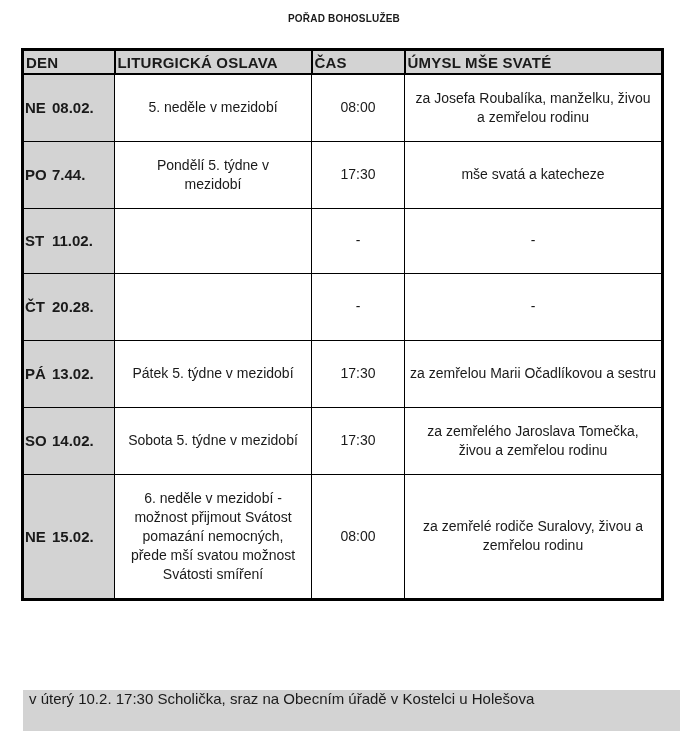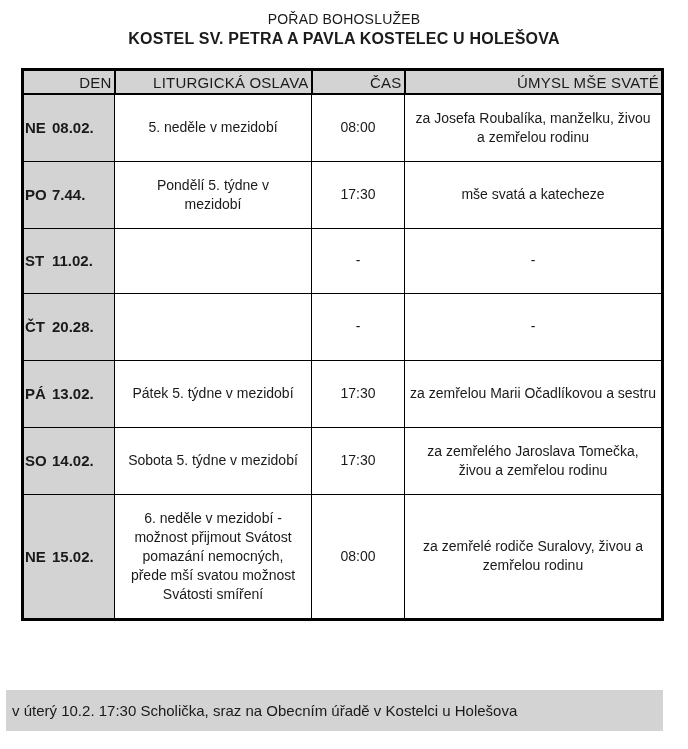--- a/index.html
+++ b/index.html
@@ -16,22 +16,22 @@
     position: relative;
     width: 688px;
     height: 749px;
     overflow: hidden;
   }
   .doc-header {
     text-align: center;
     padding-top: 9px;
   }
   .doc-title {
-    font-size: 14px;
-    font-weight: normal;
+    font-size: 10px;
+    font-weight: bold;
     line-height: 20px;
     letter-spacing: 0.2px;
   }
   .doc-subtitle {
     font-size: 16px;
     font-weight: bold;
     line-height: 20px;
     letter-spacing: 0.2px;
   }
   .doc-daterange {
@@ -44,24 +44,24 @@
     border-collapse: collapse;
     table-layout: fixed;
     width: 640px;
     margin: 19px 0 0 21px;
     border: 3px solid #000000;
   }
   table.schedule th {
     background: #d3d3d3;
     border: 2px solid #000000;
     font-size: 15px;
-    font-weight: normal;
+    font-weight: bold;
     height: 20px;
     padding: 1px 2px;
-    text-align: right;
+    text-align: left;
     letter-spacing: 0.2px;
   }
   table.schedule td {
     border: 1px solid #000000;
     font-size: 14px;
     text-align: center;
     vertical-align: middle;
     padding: 2px 5px;
     line-height: 19px;
     overflow: hidden;
@@ -81,42 +81,40 @@
   table.schedule td.liturgy-cell {
     padding: 14px 12px;
     line-height: 19px;
   }
   tbody tr { height: 67px; }
   tbody tr:nth-child(3) { height: 65px; }
   tbody tr:nth-child(7) { height: 62px; }
   tbody tr:nth-child(8) { height: 97px; }
   .note-bar {
     position: absolute;
-    left: 6px;
+    left: 23px;
     top: 690px;
     width: 657px;
     height: 41px;
     background: #d3d3d3;
     display: flex;
-    align-items: center;
     box-sizing: border-box;
     padding-left: 6px;
   }
   .note-text {
     font-size: 15px;
   }
 </style>
 </head>
 <body>
 
 <div class="page">
 
   <div class="doc-header">
     <div class="doc-title">POŘAD BOHOSLUŽEB</div>
-    <div class="doc-subtitle">KOSTEL SV. PETRA A PAVLA KOSTELEC U HOLEŠOVA</div>
   </div>
 
   <table class="schedule">
     <colgroup>
       <col style="width:92px">
       <col style="width:197px">
       <col style="width:93px">
       <col style="width:258px">
     </colgroup>
     <thead>

